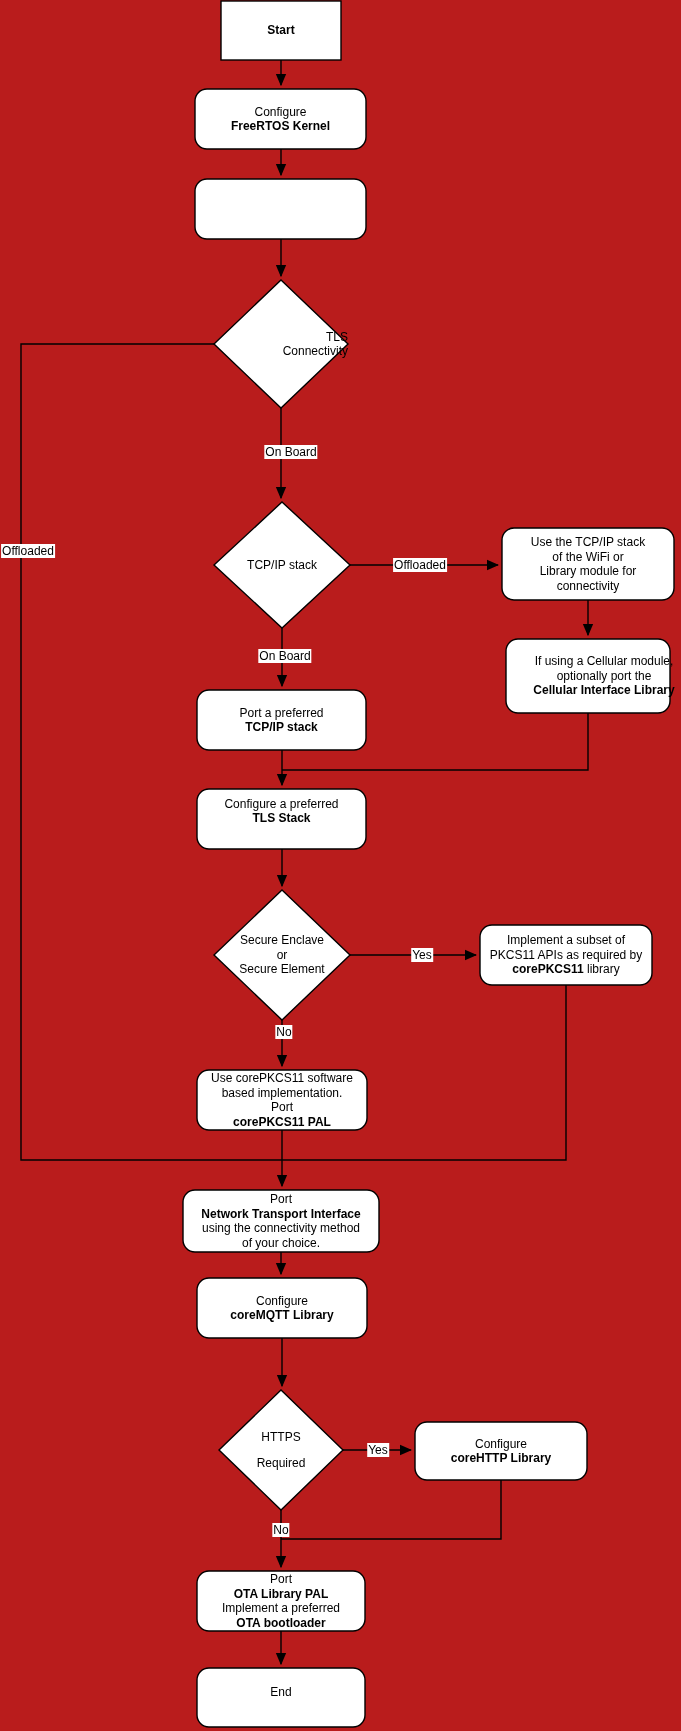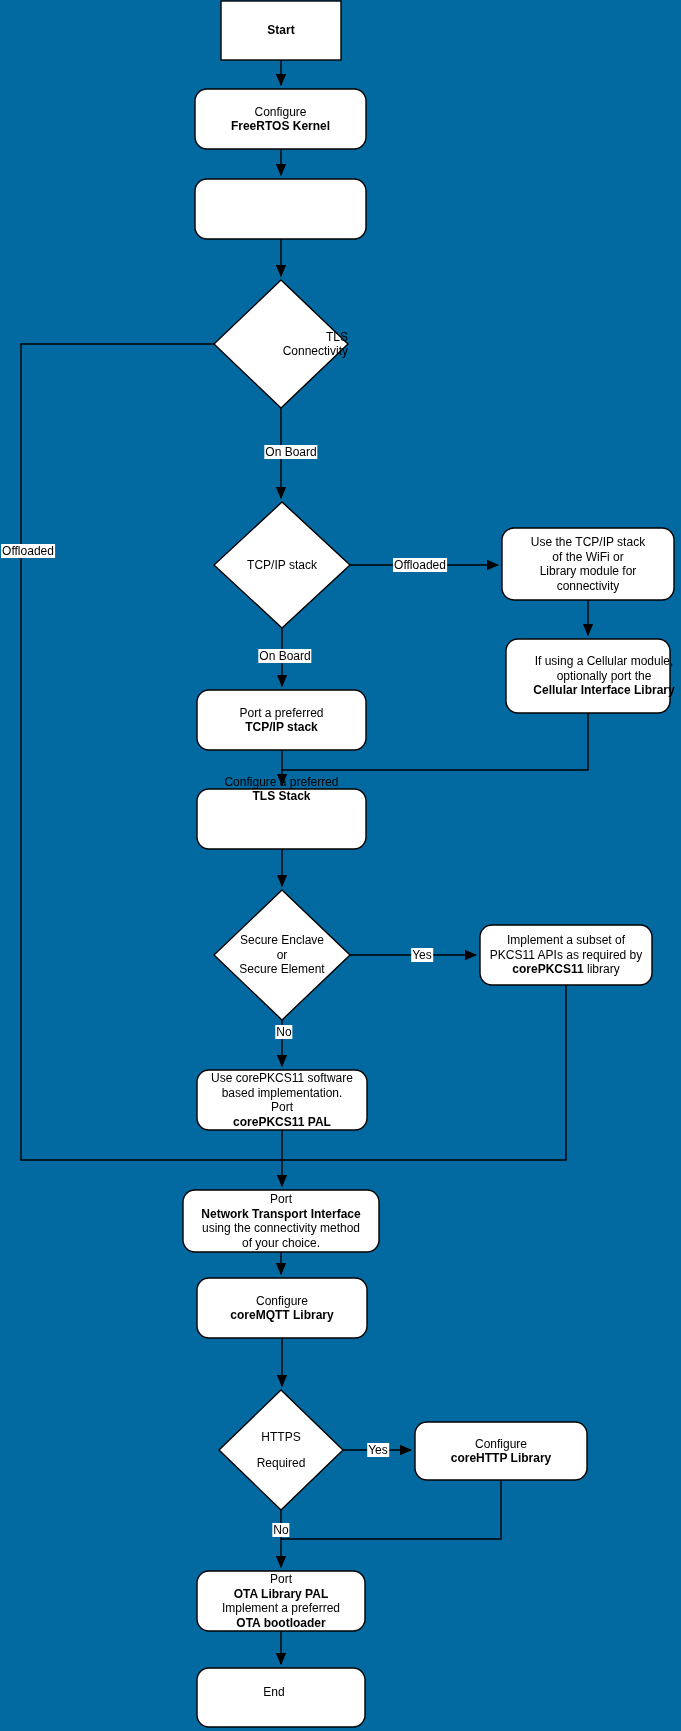--- a/index.html
+++ b/index.html
@@ -1,19 +1,19 @@
 <!DOCTYPE html>
 <html><head>
 <meta charset="utf-8">
 <style>
   html,body{margin:0;padding:0;background:#ffffff;}
   .canvas{
     position:relative;
     width:681px;height:1731px;
-    background:#0369a1;
+    background:#b91c1c;
     font-family:"Liberation Sans", sans-serif;
     color:#000;
     overflow:hidden;
   }
   .canvas svg{position:absolute;left:0;top:0;}
   .lbl{
     position:absolute;
     display:flex;flex-direction:column;
     justify-content:center;align-items:center;
     text-align:center;
@@ -120,21 +120,21 @@
     <span>If using a Cellular module,</span>
     <span>optionally port the</span>
     <span class="b">Cellular Interface Library</span>
   </div>
 
   <div class="lbl" style="left:197px;top:690px;width:169px;height:60px;">
     <span>Port a preferred</span>
     <span class="b">TCP/IP stack</span>
   </div>
 
-  <div class="lbl" style="left:197px;top:767px;width:169px;height:44px;">
+  <div class="lbl" style="left:197px;top:789px;width:169px;height:44px;">
     <span>Configure a preferred</span>
     <span class="b">TLS Stack</span>
   </div>
 
   <div class="lbl" style="left:214px;top:890px;width:136px;height:130px;">
     <span>Secure Enclave</span>
     <span>or</span>
     <span>Secure Element</span>
   </div>
 
@@ -173,21 +173,21 @@
     <span class="b">coreHTTP Library</span>
   </div>
 
   <div class="lbl" style="left:197px;top:1571px;width:168px;height:60px;">
     <span>Port</span>
     <span class="b">OTA Library PAL</span>
     <span>Implement a preferred</span>
     <span class="b">OTA bootloader</span>
   </div>
 
-  <div class="lbl" style="left:190px;top:1668px;width:168px;height:48px;">
+  <div class="lbl" style="left:197px;top:1668px;width:168px;height:48px;">
     <span>End</span>
   </div>
 
   <div class="edge-label" style="left:291px;top:452px;">On Board</div>
   <div class="edge-label" style="left:28px;top:551px;">Offloaded</div>
   <div class="edge-label" style="left:420px;top:565px;">Offloaded</div>
   <div class="edge-label" style="left:285px;top:656px;">On Board</div>
   <div class="edge-label" style="left:422px;top:955px;">Yes</div>
   <div class="edge-label" style="left:284px;top:1032px;">No</div>
   <div class="edge-label" style="left:378px;top:1450px;">Yes</div>

